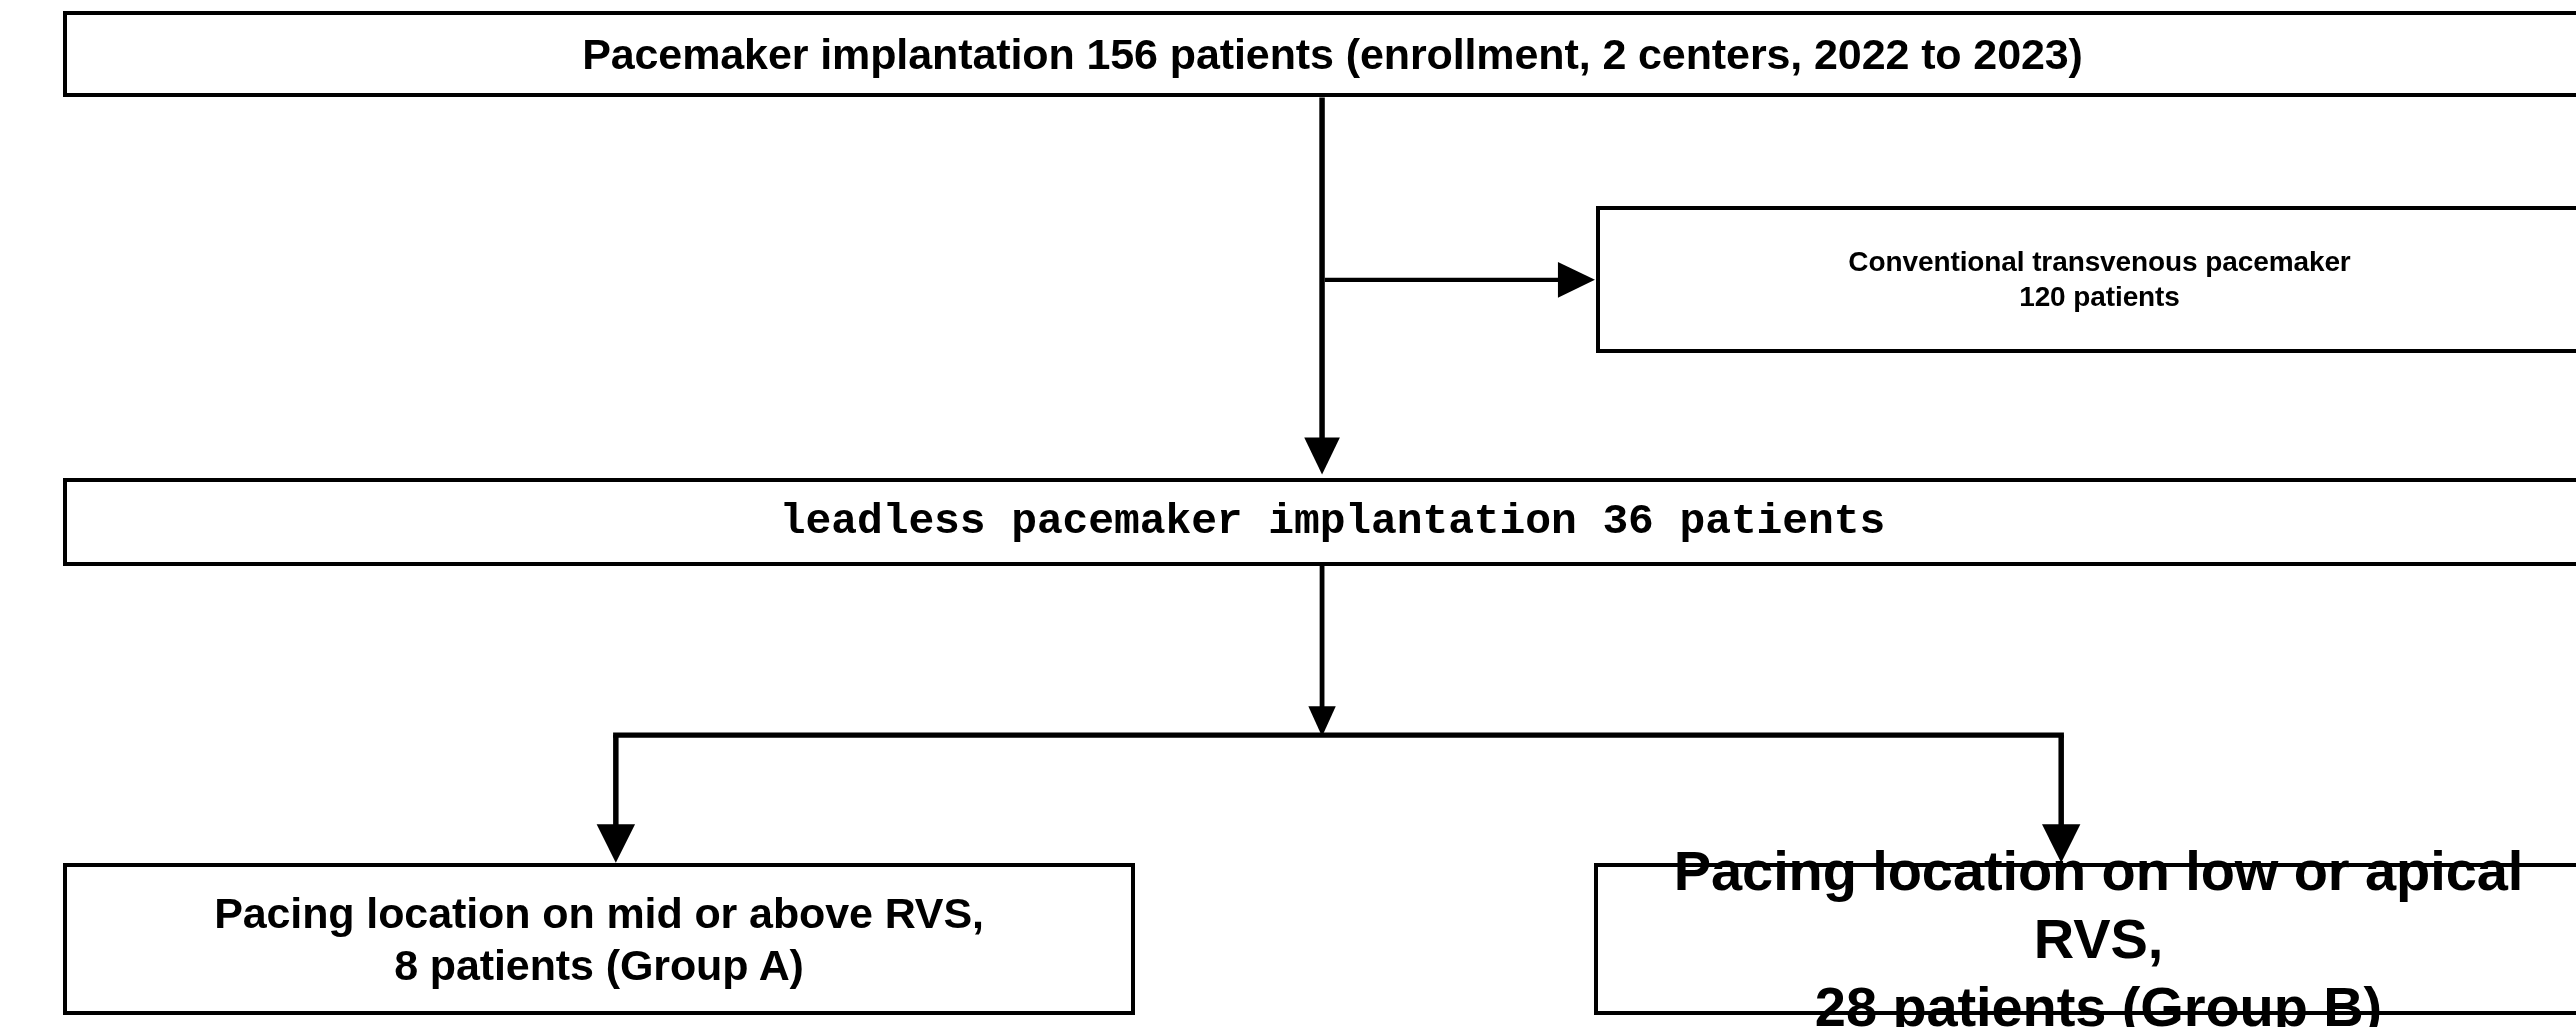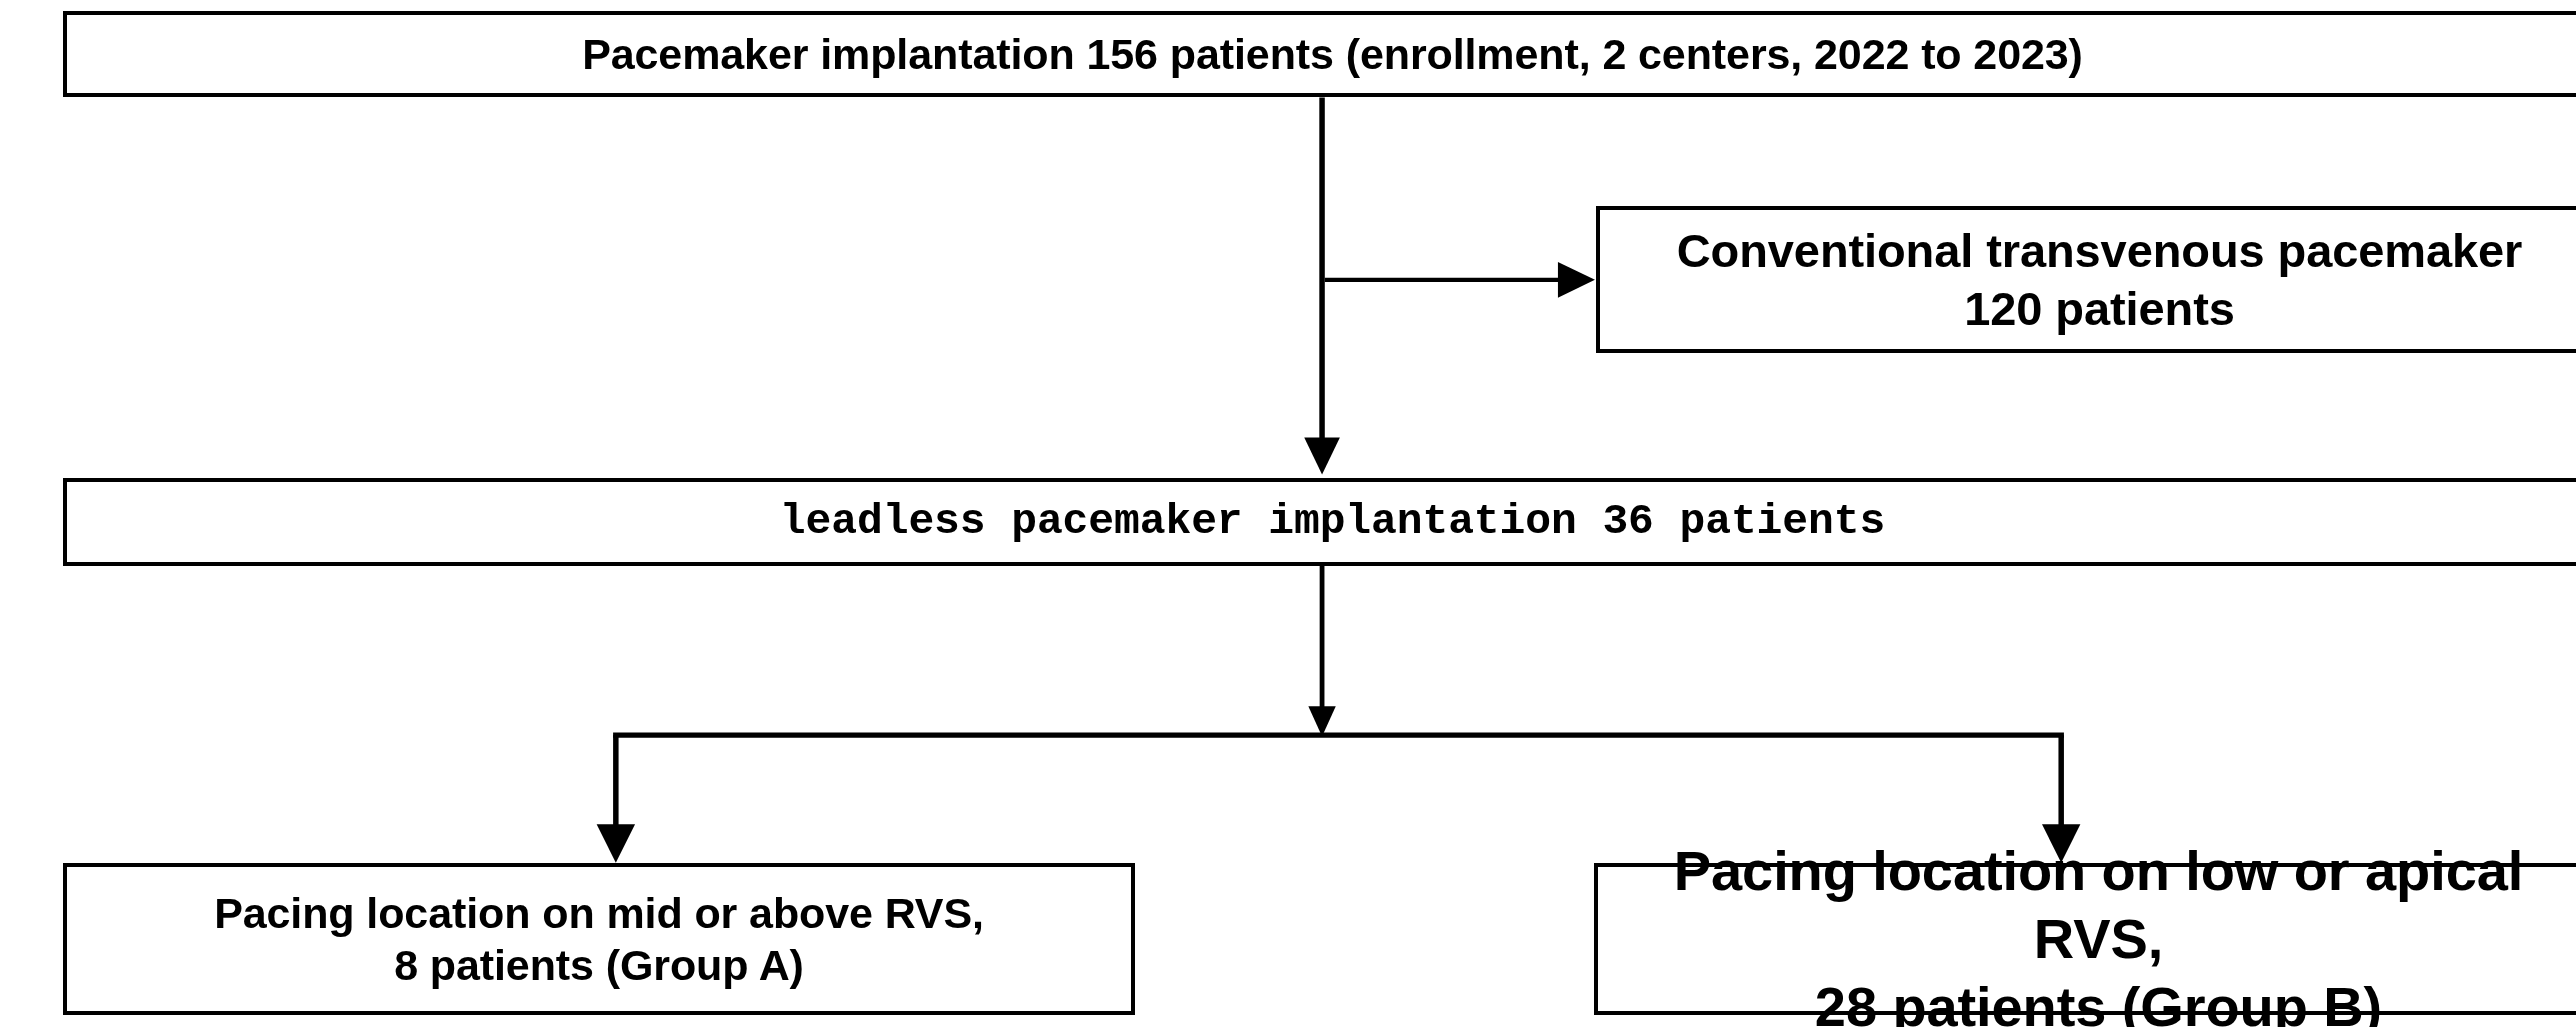--- a/index.html
+++ b/index.html
@@ -41,21 +41,21 @@
   }
   
   #node-enrollment {
     left: 19px;  top: 11px;  width: 2539px; height: 86px;
   }
   #node-enrollment .node-label { font-size: 43px; }
 
   #node-conventional {
     left: 1552px; top: 206px; width: 1007px; height: 147px;
   }
-  #node-conventional .node-label { font-size: 47px; }
+  #node-conventional .node-label { font-size: 28px; }
 
   #node-leadless {
     left: 19px;  top: 478px;  width: 2539px; height: 88px;
   }
   #node-leadless .node-label { font-size: 43px; font-weight: bold; font-family: Liberation Mono, monospace; }
 
   #node-group-a {
     left: 19px;  top: 863px; width: 1072px; height: 152px;
   }
   #node-group-a .node-label { font-size: 43px; }

